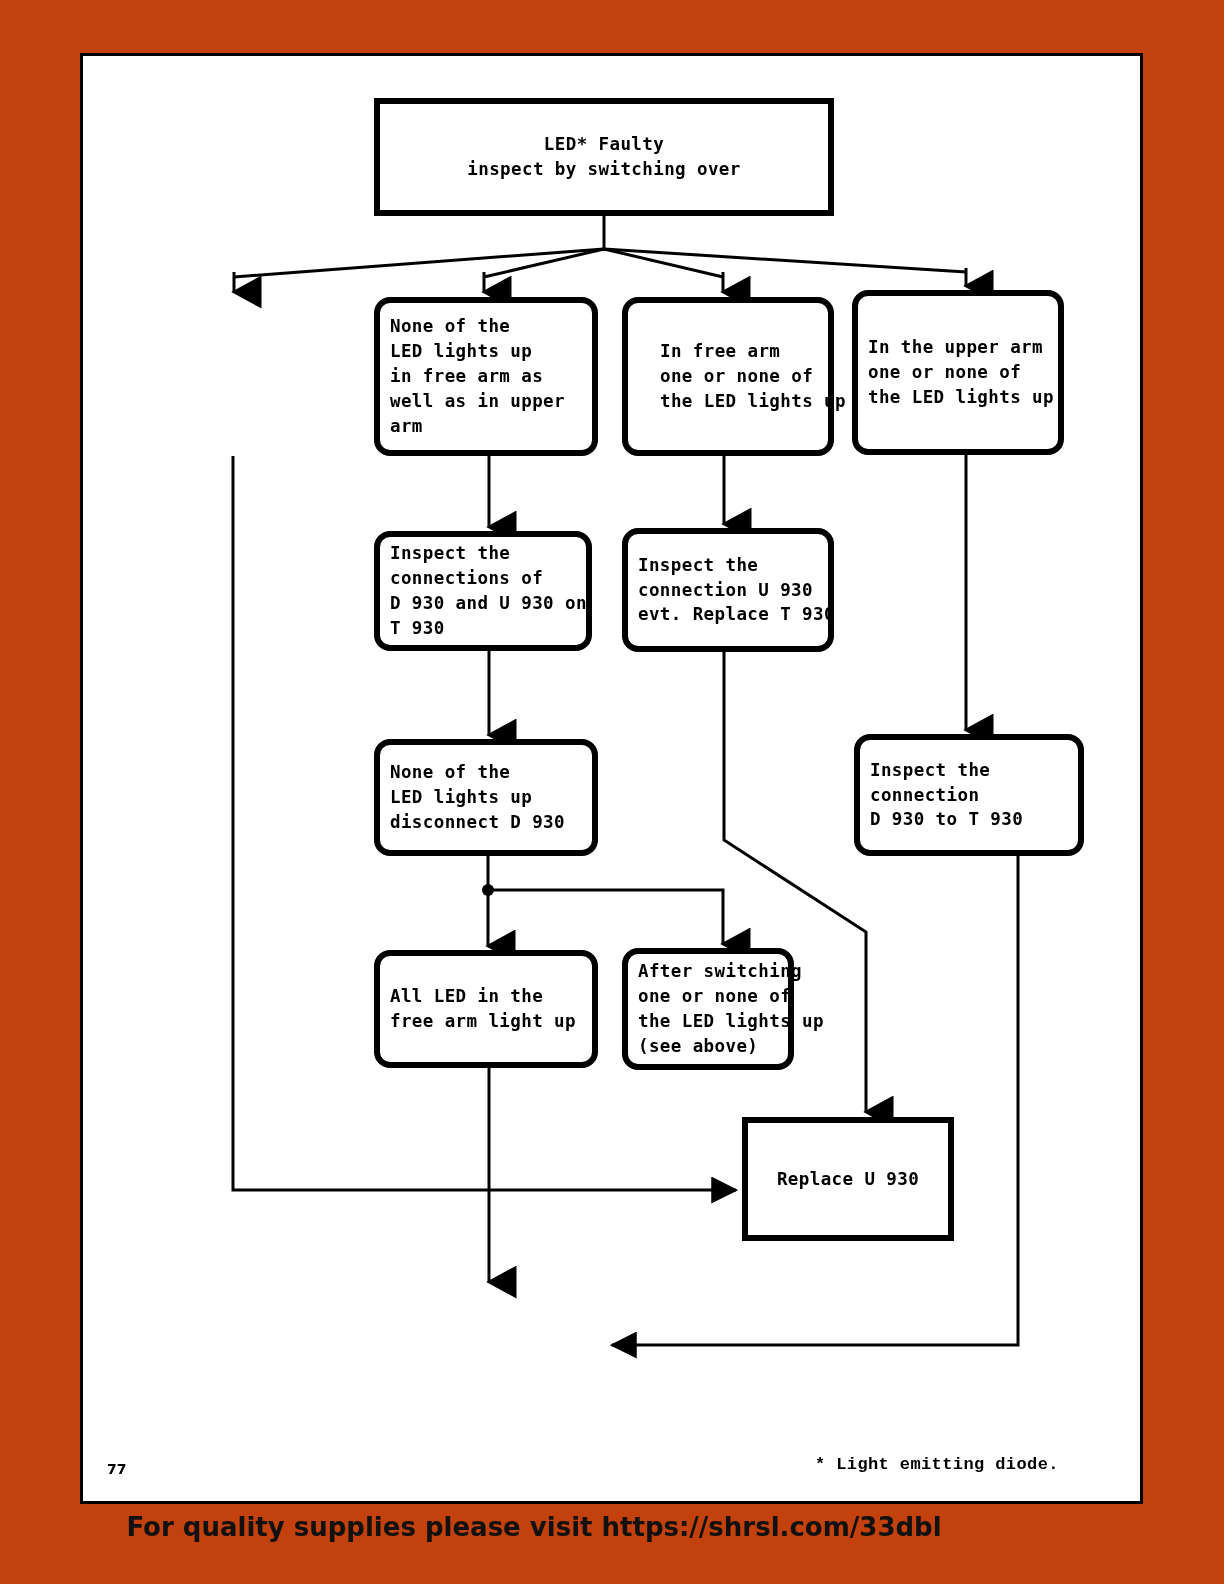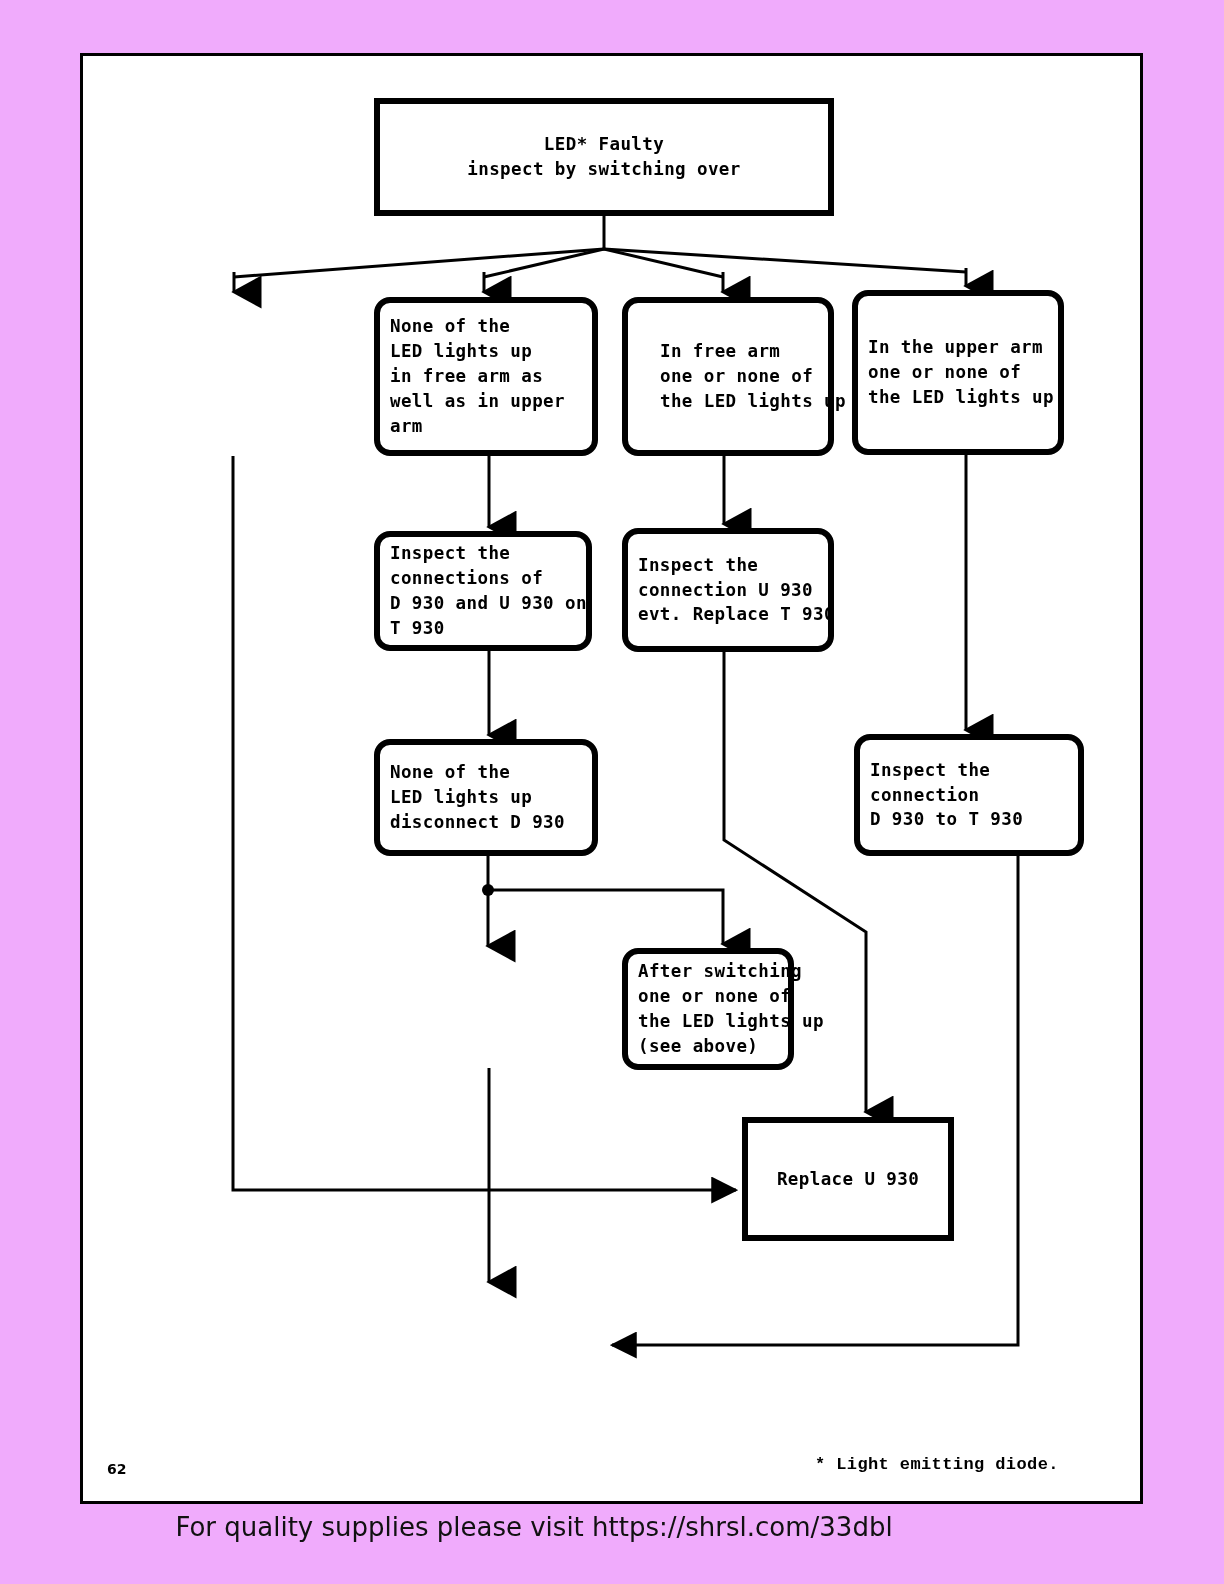--- a/index.html
+++ b/index.html
@@ -8,21 +8,21 @@
     padding: 0;
     background: #ffffff;
   }
   body {
     font-family: "DejaVu Sans Mono", "Liberation Mono", monospace;
   }
   #page {
     position: relative;
     width: 1224px;
     height: 1584px;
-    background: #f0abfc;
+    background: #c2410c;
     overflow: hidden;
   }
   #page-border {
     position: absolute;
     left: 80px;
     top: 53px;
     width: 1063px;
     height: 1451px;
     border: 3px solid #000;
     box-sizing: border-box;
@@ -79,20 +79,21 @@
   }
   #bottom-caption {
     position: absolute;
     left: 0;
     top: 1512px;
     width: 1068px;
     text-align: center;
     font-family: "DejaVu Sans", "Liberation Sans", sans-serif;
     font-size: 26px;
     color: #111;
+    font-weight: bold;
   }
 </style>
 </head>
 <body>
 
 <div id="page">
 
   <div id="page-border"></div>
 
   <svg id="flow-svg" viewBox="0 0 1224 1584" xmlns="http://www.w3.org/2000/svg">
@@ -183,32 +184,36 @@
 LED lights up
 disconnect D 930</div>
   </div>
 
   <div class="node align-left" style="left:854px; top:734px; width:230px; height:122px;">
     <div class="node-text">Inspect the
 connection
 D 930 to T 930</div>
   </div>
 
+  <div class="node align-left" style="left:374px; top:950px; width:224px; height:118px;">
+    <div class="node-text">All LED in the
+free arm light up</div>
+  </div>
 
   <div class="node align-left" style="left:622px; top:948px; width:172px; height:122px;">
     <div class="node-text">After switching
 one or none of
 the LED lights up
 (see above)</div>
   </div>
 
   <div class="node align-center" style="left:742px; top:1117px; width:212px; height:124px;">
     <div class="node-text">Replace U 930</div>
   </div>
 
 
-  <div id="footer-page-number">62</div>
+  <div id="footer-page-number">77</div>
 
   <div id="footnote">* Light emitting diode.</div>
 
   <div id="bottom-caption">For quality supplies please visit https://shrsl.com/33dbl</div>
 
 </div>
 
 </body></html>

